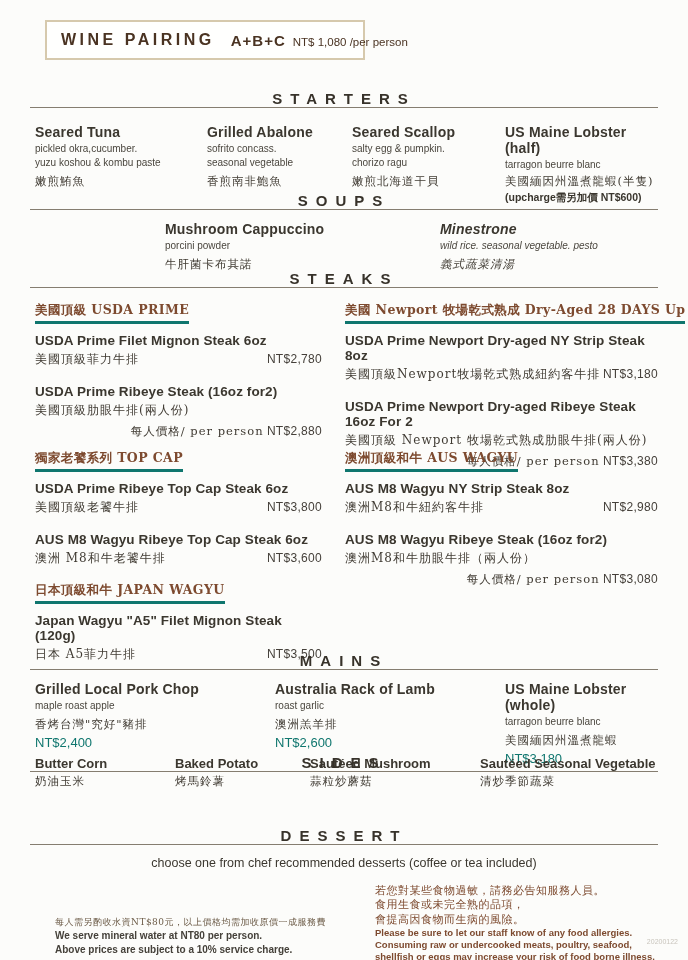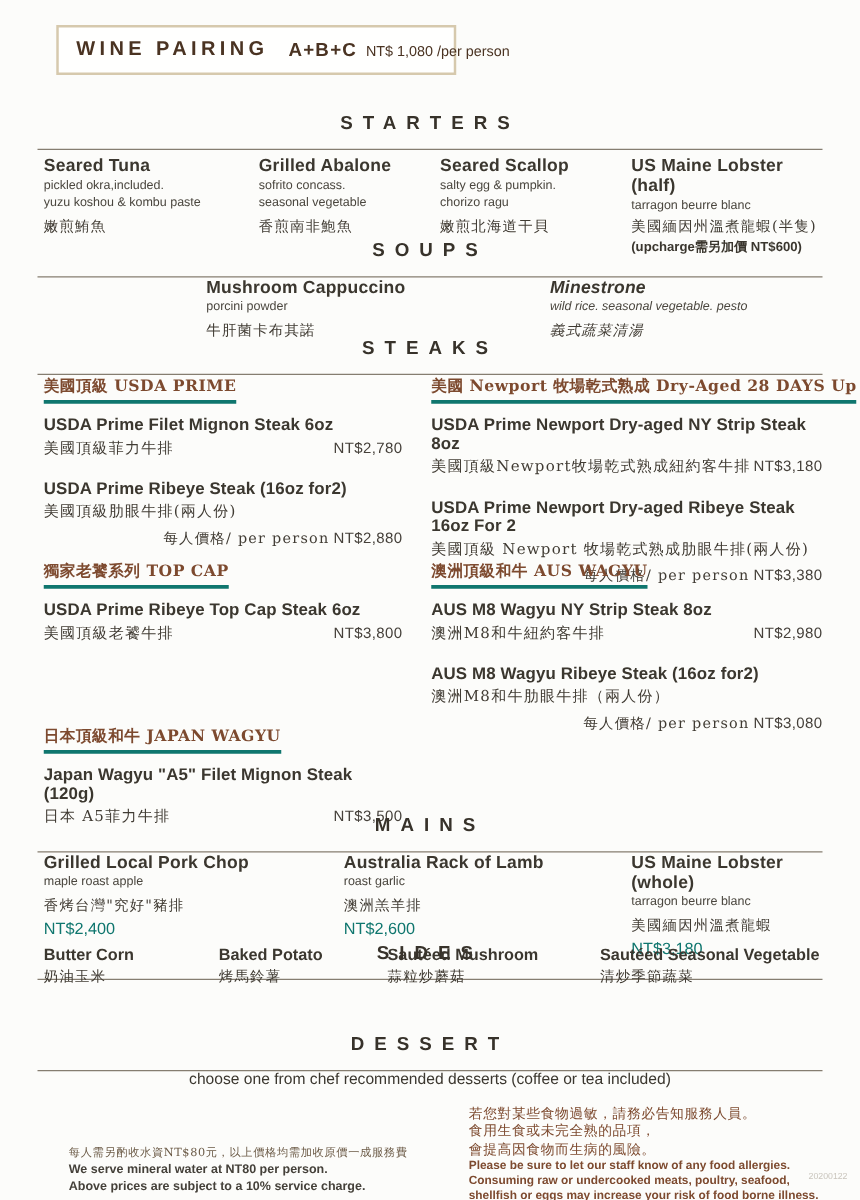--- a/index.html
+++ b/index.html
@@ -10,21 +10,21 @@
   .wine-box{position:absolute;left:45px;top:20px;width:320px;height:40px;box-sizing:border-box;
             border:2px solid #d6c9ad;background:#fffffe;display:flex;align-items:center;
             padding:0 14px;gap:16px;}
   .wine-title{font-size:16px;font-weight:bold;letter-spacing:3.5px;color:#4a3322;white-space:nowrap;}
   .wine-meta{display:flex;align-items:baseline;gap:7px;color:#4a3322;white-space:nowrap;}
   .wine-plan{font-size:15px;font-weight:bold;letter-spacing:1px;}
   .wine-price{font-size:11.5px;}
 
   
   .sec-h{position:absolute;left:30px;right:30px;text-align:center;border-bottom:1px solid #857d70;
-         padding-bottom:12px;font-weight:bold;font-size:15px;letter-spacing:8px;color:#37322a;}
+         padding-bottom:0;font-weight:bold;font-size:15px;letter-spacing:8px;color:#37322a;}
   #h-starters{top:90px}
   #h-soups{top:192px}
   #h-steaks{top:270px}
   #h-mains{top:652px}
   #h-sides{top:754px}
   #h-dessert{top:827px}
 
   
   .dish-name{font-size:14px;font-weight:600;color:#3b372f;letter-spacing:.2px;}
   .desc{font-size:10px;color:#4a463e;line-height:1.4;margin-top:2px;}
@@ -89,21 +89,21 @@
       <span class="wine-plan">A+B+C</span>
       <span class="wine-price">NT$ 1,080 /per person</span>
     </span>
   </div>
 
   <div class="sec-h" id="h-starters">STARTERS</div>
   <div id="starters-items">
     <div class="dish">
       <div class="dish-name">Seared Tuna</div>
       <div class="desc">
-        <div>pickled okra,included.</div>
+        <div>pickled okra,cucumber.</div>
         <div>yuzu koshou &amp; kombu paste</div>
       </div>
       <div class="zh dish-zh">嫩煎鮪魚</div>
     </div>
     <div class="dish">
       <div class="dish-name">Grilled Abalone</div>
       <div class="desc">
         <div>sofrito concass.</div>
         <div>seasonal vegetable</div>
       </div>
@@ -183,20 +183,27 @@
     </div>
   </div>
 
   <div class="group" id="g-topcap">
     <div class="group-title">獨家老饕系列 TOP CAP</div>
     <div class="steak-item">
       <div class="steak-en">USDA Prime Ribeye Top Cap Steak  6oz</div>
       <div class="steak-row">
         <span class="zh steak-zh">美國頂級老饕牛排</span>
         <span class="price">NT$3,800</span>
+      </div>
+    </div>
+    <div class="steak-item">
+      <div class="steak-en">AUS M8 Wagyu Ribeye Top Cap Steak  6oz</div>
+      <div class="steak-row">
+        <span class="zh steak-zh">澳洲 M8和牛老饕牛排</span>
+        <span class="price">NT$3,600</span>
       </div>
     </div>
   </div>
 
   <div class="group" id="g-aus">
     <div class="group-title">澳洲頂級和牛 AUS WAGYU</div>
     <div class="steak-item">
       <div class="steak-en">AUS M8 Wagyu NY Strip  Steak 8oz</div>
       <div class="steak-row">
         <span class="zh steak-zh">澳洲M8和牛紐約客牛排</span>

